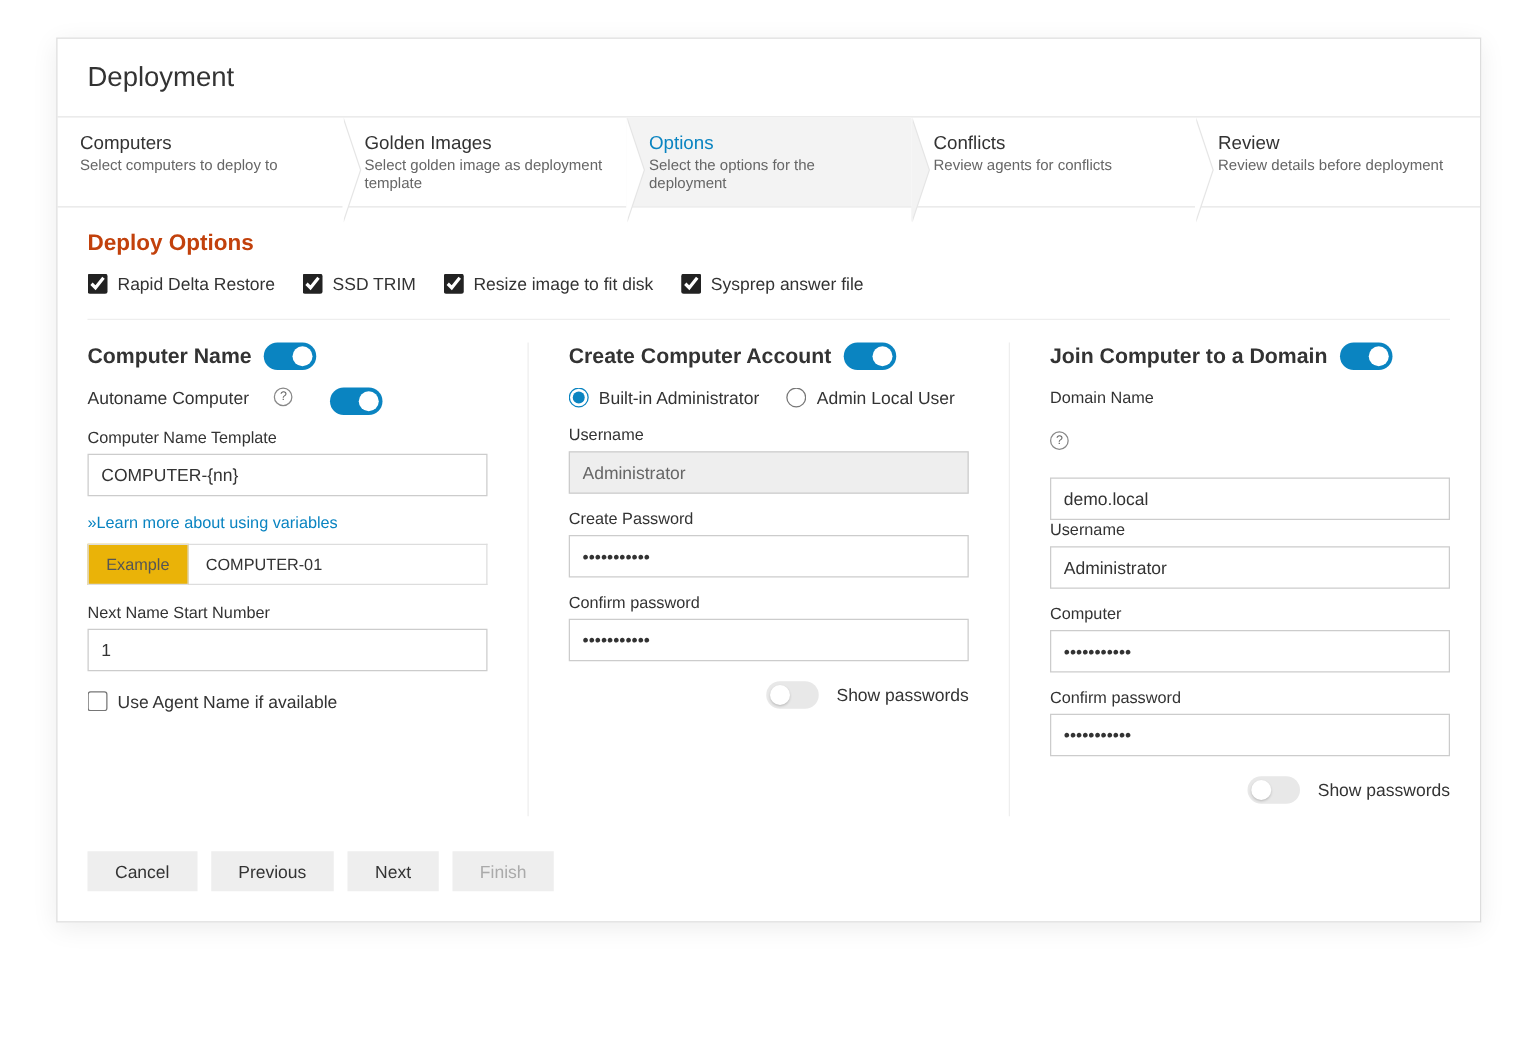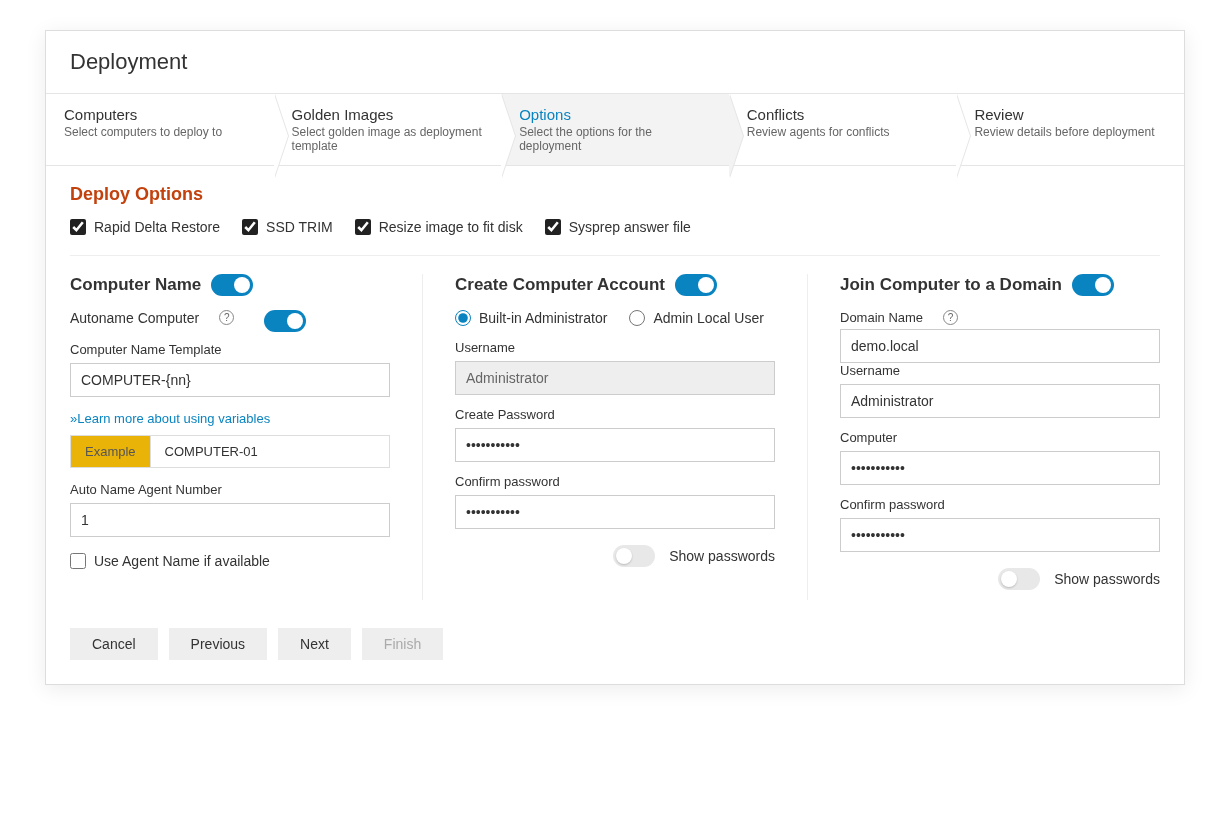--- a/index.html
+++ b/index.html
@@ -117,21 +117,21 @@
         </div>
         <label class="field-label">Computer Name Template</label>
         <input type="text" value="COMPUTER-{nn}" style="">
         <div style="margin-top:12px;">
           <span style="color:#0a84c1;font-size:13px;">»</span><a class="link">Learn more about using variables</a>
         </div>
         <div class="example-row">
           <div class="example-label">Example</div>
           <div class="example-val">COMPUTER-01</div>
         </div>
-        <label class="field-label" style="margin-top:14px;">Auto Name Agent Number</label>
+        <label class="field-label" style="margin-top:14px;">Next Name Start Number</label>
         <input type="text" class="small-input" value="1" style="">
         <label class="chk" style="margin-top:16px;">
             <input type="checkbox" style="">
             <span>Use Agent Name if available</span>
           </label>
       </div>
 
       <div class="col">
         <div class="col-head">
           <h3>Create Computer Account</h3>
@@ -157,21 +157,21 @@
           <div class="toggle grey"></div>
           <span>Show passwords</span>
         </div>
       </div>
 
       <div class="col">
         <div class="col-head">
           <h3>Join Computer to a Domain</h3>
           <div class="toggle"></div>
         </div>
-        <div class="label-row" style="margin-bottom:4px;">
+        <div class="label-row" style="margin-bottom:22px;flex-direction:column;">
           <span class="field-label" style="margin:0;">Domain Name</span>
           <span class="help-icon">?</span>
         </div>
         <input type="text" value="demo.local" style="">
         <label class="field-label">Username</label>
         <input type="text" value="Administrator" style="">
         <label class="field-label">Computer</label>
         <input type="password" value="•••••••••••" style="">
         <label class="field-label">Confirm password</label>
         <input type="password" value="•••••••••••" style="">

